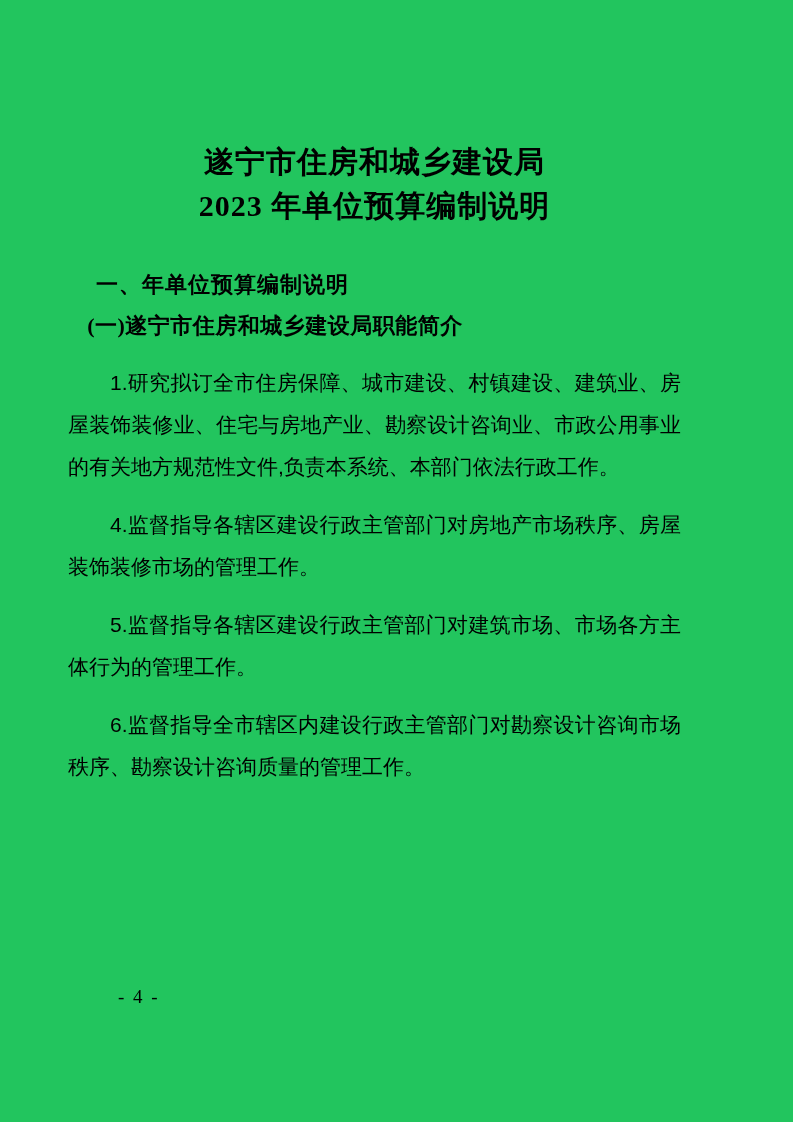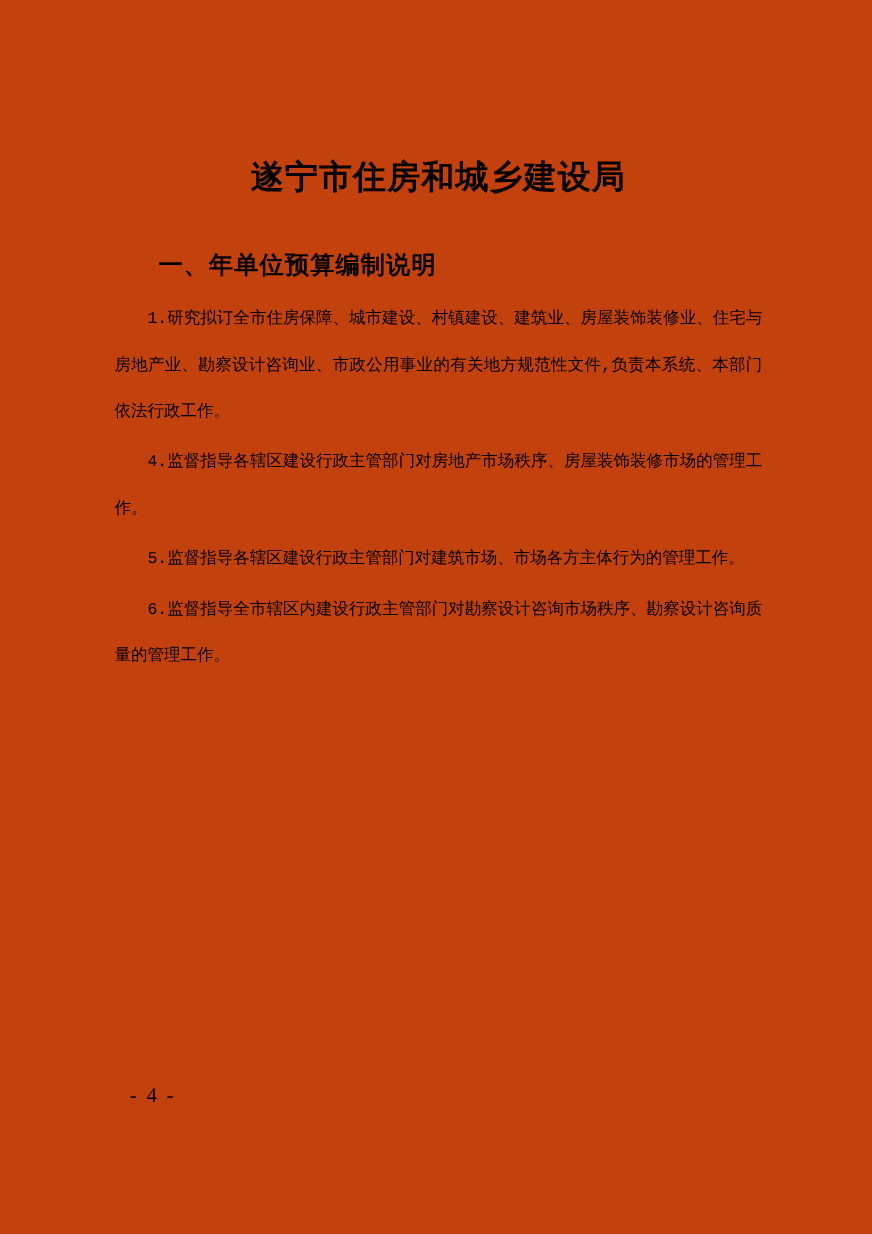--- a/index.html
+++ b/index.html
@@ -4,23 +4,23 @@
 <style>
   html, body {
     margin: 0;
     padding: 0;
     background: #ffffff;
   }
   .page {
     position: relative;
     width: 793px;
     height: 1122px;
-    background: #c2410c;
+    background: #22c55e;
     box-sizing: border-box;
-    padding: 140px 96px 0 100px;
+    padding: 140px 96px 0 52px;
     color: #000000;
     font-family: "Liberation Serif", serif;
     overflow: hidden;
   }
   .doc-title {
     margin: 0;
     text-align: center;
     font-size: 30px;
     line-height: 44px;
     font-weight: bold;
@@ -45,49 +45,51 @@
     line-height: 40px;
     font-weight: bold;
     text-indent: 1.6em;
     font-family: "Liberation Serif", serif;
     letter-spacing: 0.5px;
   }
   .paragraphs {
     margin-top: 8px;
   }
   .body-para {
-    margin: 4px;
-    font-size: 15px;
+    margin: 16px;
+    font-size: 21px;
     line-height: 42px;
     text-indent: 2em;
     text-align: justify;
     text-align-last: left;
-    font-family: Liberation Mono, monospace;
+    font-family: Liberation Sans, sans-serif;
   }
   .page-number {
     position: absolute;
     left: 118px;
     top: 983px;
     font-size: 19px;
     line-height: 28px;
     letter-spacing: 2px;
     font-family: "Liberation Serif", serif;
   }
 </style>
 </head>
 <body>
 
 <div class="page">
 
   <h1 class="doc-title">
     <span class="title-line">遂宁市住房和城乡建设局</span>
+    <span class="title-line">2023 年单位预算编制说明</span>
   </h1>
 
   <h2 class="section-heading">一、年单位预算编制说明</h2>
 
+  <h3 class="subsection-heading">(一)遂宁市住房和城乡建设局职能简介</h3>
 
   <div class="paragraphs">
       <p class="body-para">1.研究拟订全市住房保障、城市建设、村镇建设、建筑业、房屋装饰装修业、住宅与房地产业、勘察设计咨询业、市政公用事业的有关地方规范性文件,负责本系统、本部门依法行政工作。</p>
       <p class="body-para">4.监督指导各辖区建设行政主管部门对房地产市场秩序、房屋装饰装修市场的管理工作。</p>
       <p class="body-para">5.监督指导各辖区建设行政主管部门对建筑市场、市场各方主体行为的管理工作。</p>
       <p class="body-para">6.监督指导全市辖区内建设行政主管部门对勘察设计咨询市场秩序、勘察设计咨询质量的管理工作。</p>
     </div>
 
   <div class="page-number">- 4 -</div>
 

